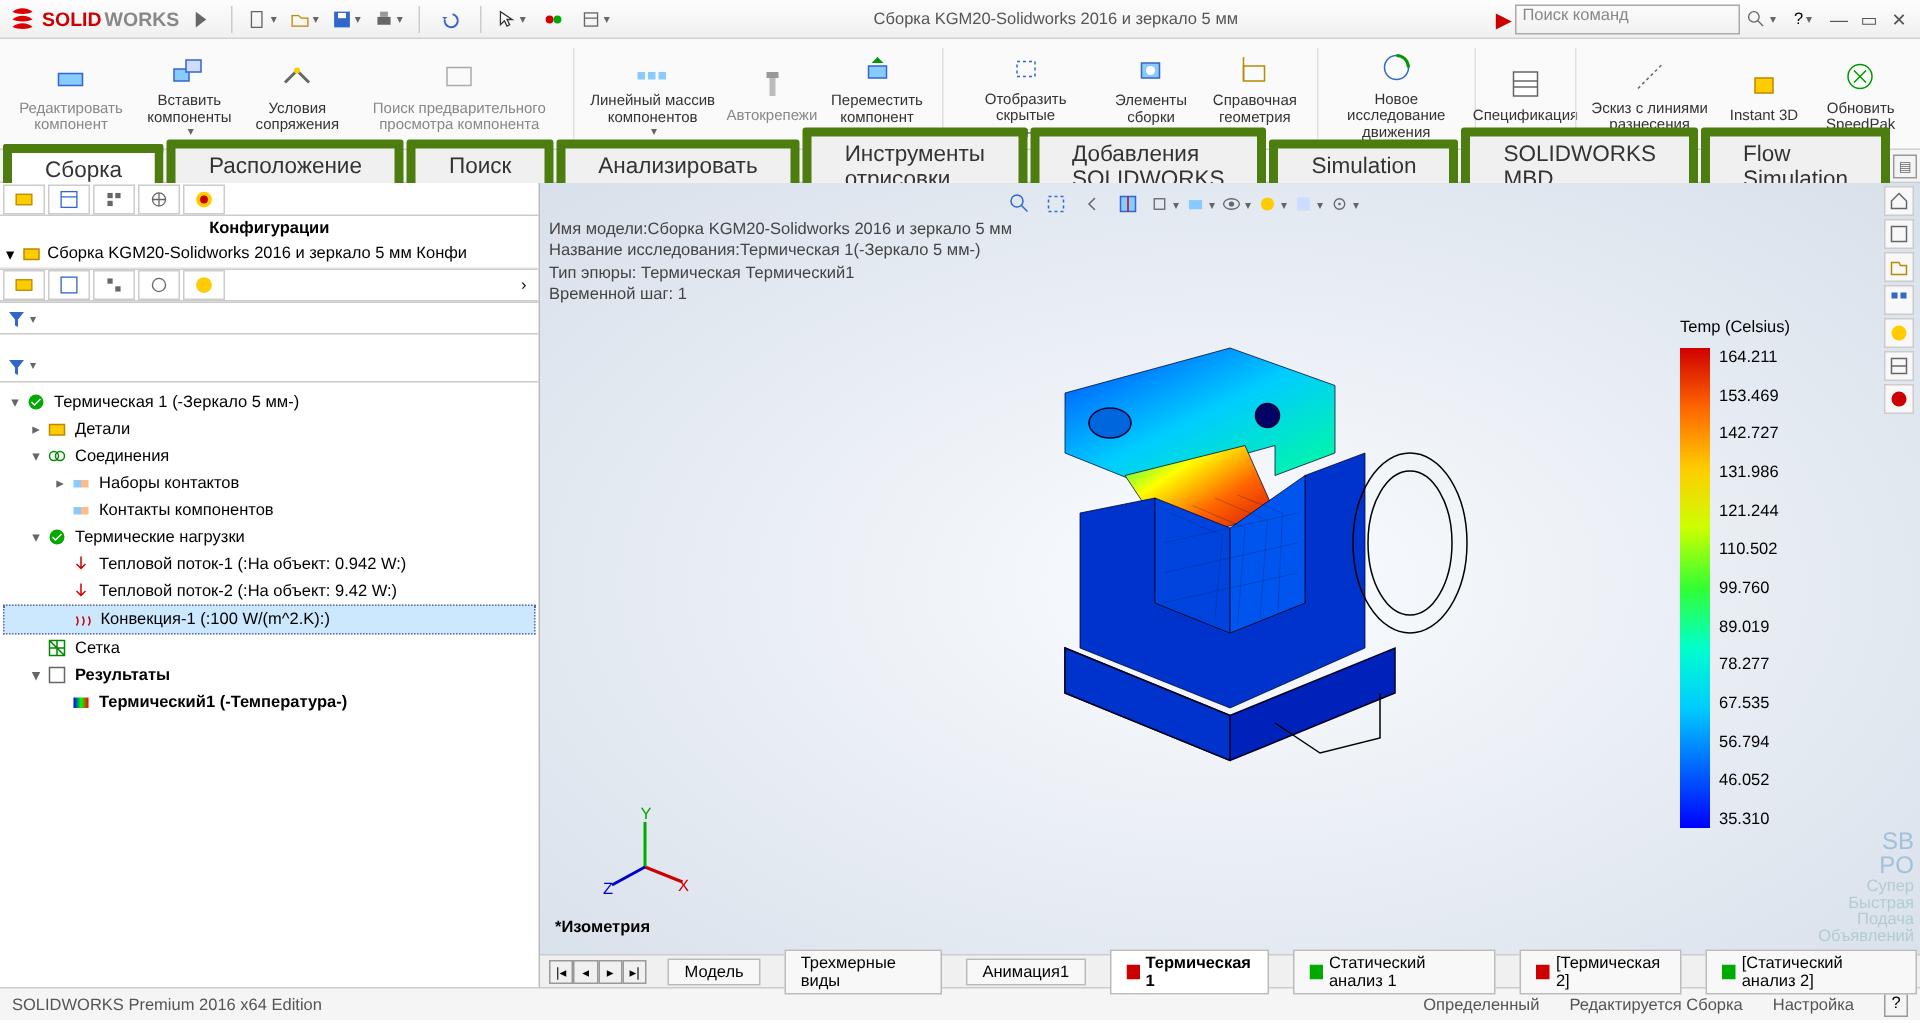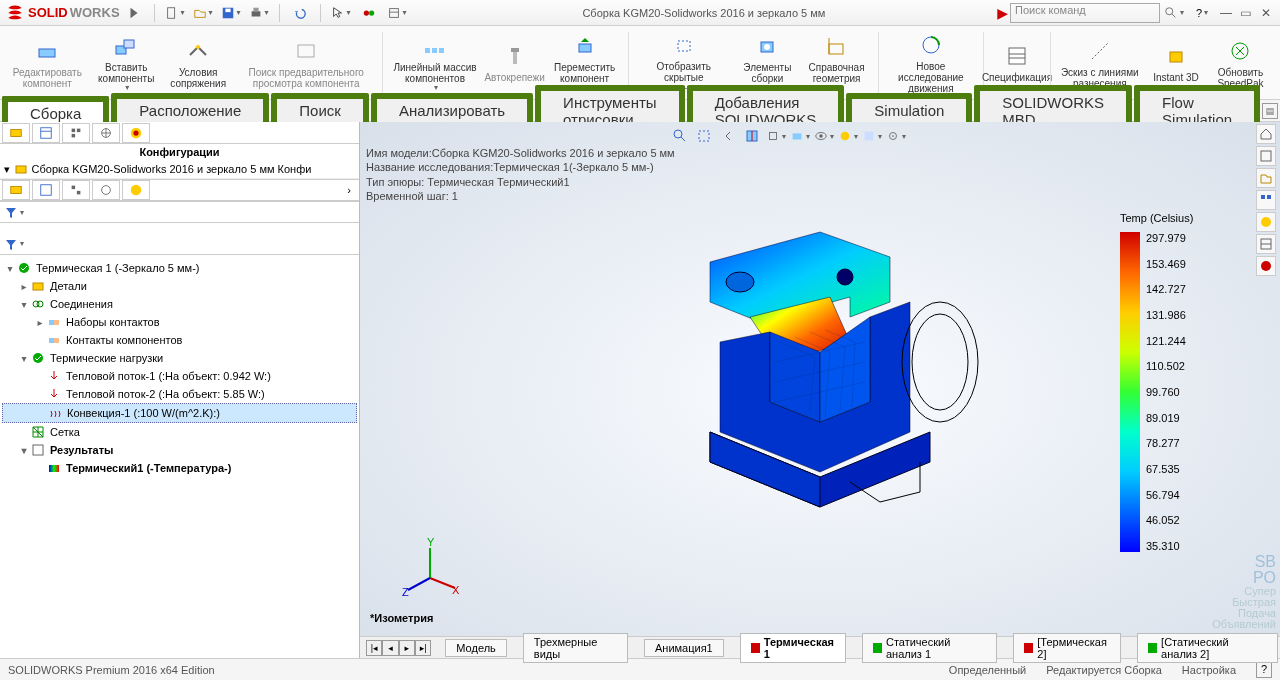--- a/index.html
+++ b/index.html
@@ -497,21 +497,21 @@
           </span>
           <span>Тепловой поток-1 (:На объект: 0.942 W:)</span>
         </div>
       <div class="tree-item indent2">
           <span class="exp"></span>
           <span class="ti-icon">
             <svg width="14" height="14">
               <path d="M7 2 L7 10 M4 7 L7 10 L10 7" stroke="#c00" fill="none"></path>
             </svg>
           </span>
-          <span>Тепловой поток-2 (:На объект: 5.85 W:)</span>
+          <span>Тепловой поток-2 (:На объект: 9.42 W:)</span>
         </div>
       <div class="tree-item indent2 selected">
           <span class="exp"></span>
           <span class="ti-icon">
             <svg width="14" height="14">
               <path d="M3 11 Q5 8 3 5 M7 11 Q9 8 7 5 M11 11 Q13 8 11 5" stroke="#c00" fill="none"></path>
             </svg>
           </span>
           <span>Конвекция-1 (:100 W/(m^2.K):)</span>
         </div>
@@ -673,21 +673,21 @@
       <line x1="30" y1="40" x2="8" y2="52" stroke="#00c" stroke-width="2"></line>
         <text x="2" y="58" fill="#00c" font-size="9">Z</text>
     </svg>
     <div class="isometry">*Изометрия</div>
 
     <div class="legend">
       <div class="legend-title">Temp (Celsius)</div>
       <div class="legend-body">
         <div class="legend-bar"></div>
         <div class="legend-labels">
-          <div>297.979</div>
+          <div>164.211</div>
             <div>153.469</div>
             <div>142.727</div>
           <div>131.986</div>
             <div>121.244</div>
             <div>110.502</div>
           <div>99.760</div>
             <div>89.019</div>
             <div>78.277</div>
           <div>67.535</div>
             <div>56.794</div>

